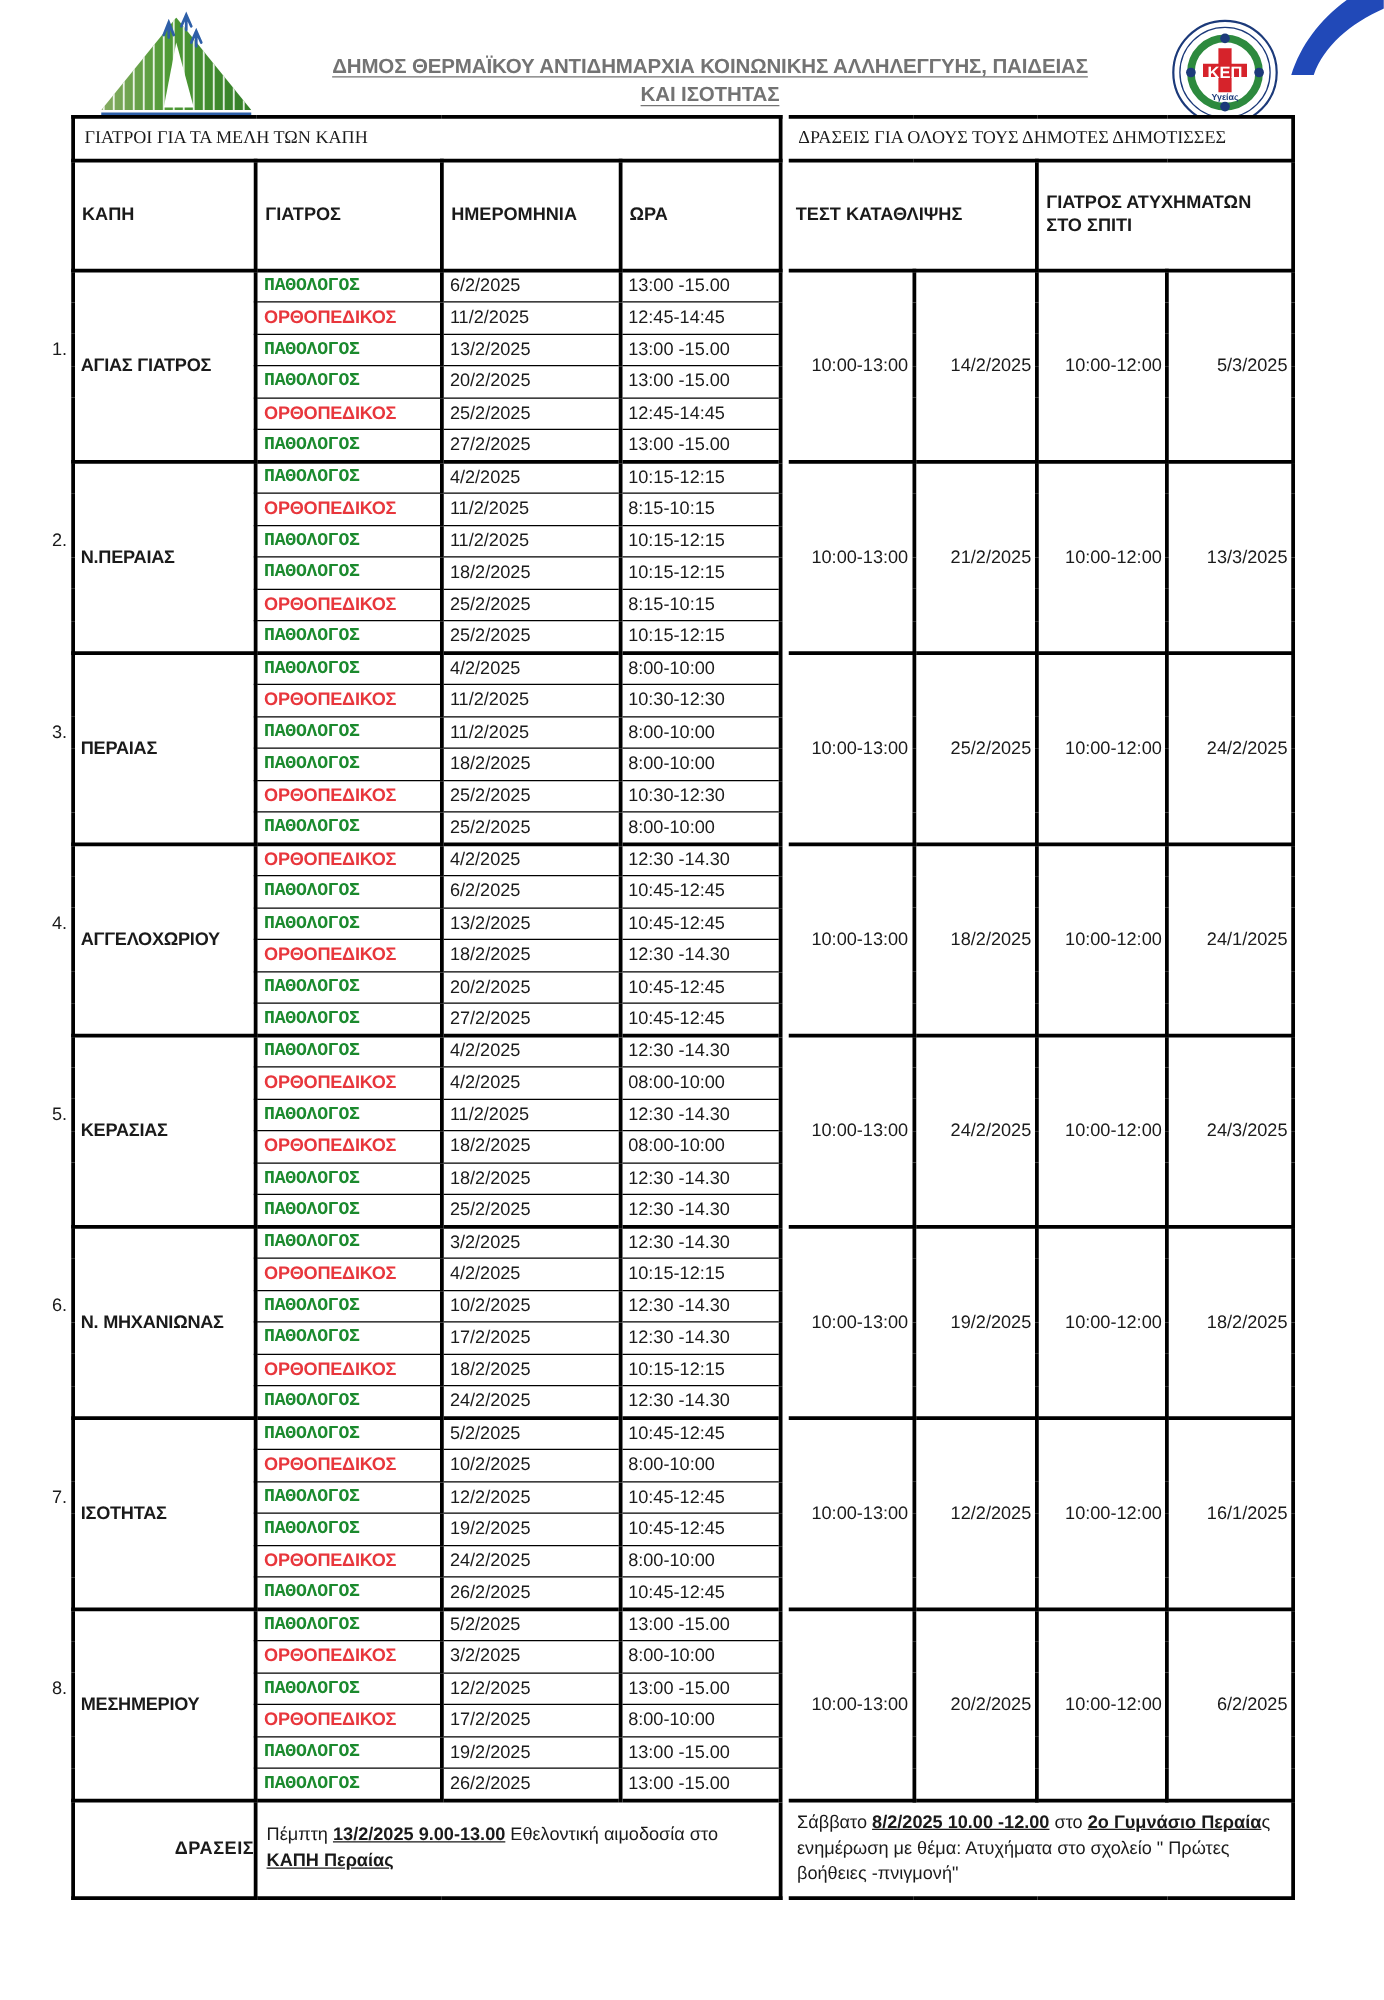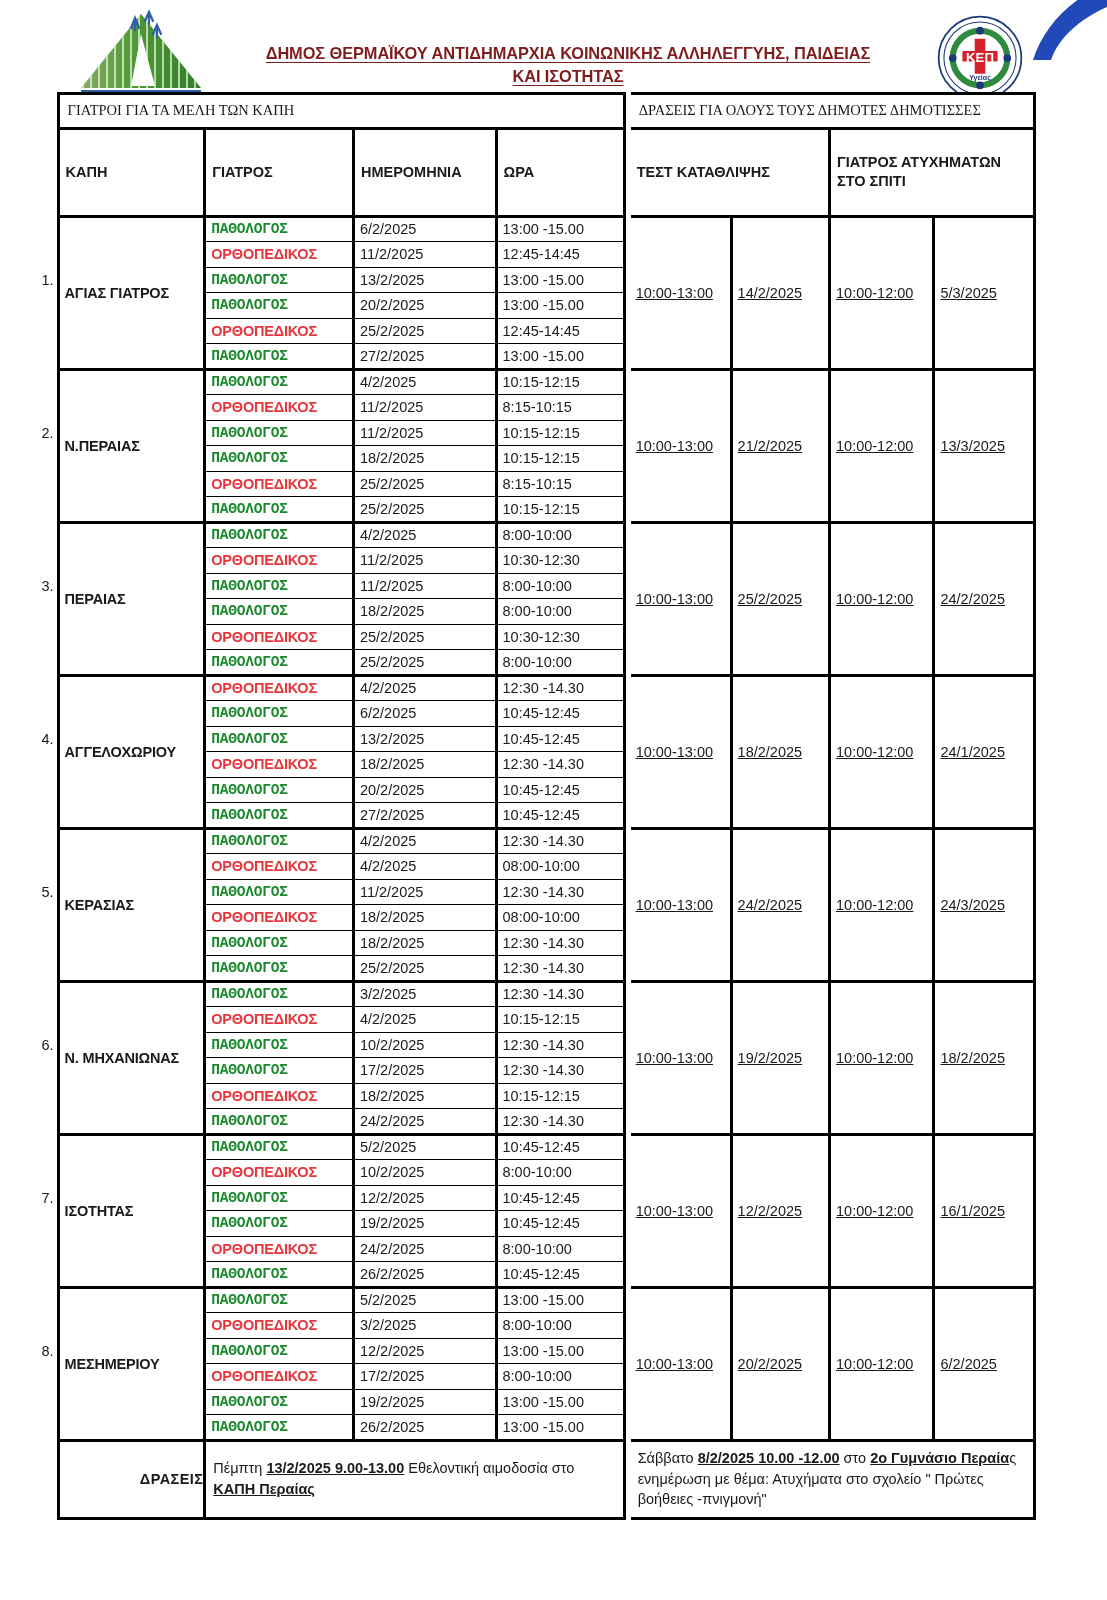--- a/index.html
+++ b/index.html
@@ -58,21 +58,21 @@
     position: absolute;
     left: 218px;
     top: 42px;
     width: 700px;
     text-align: center;
   }
   .title-line {
     display: inline-block;
     font-size: 16.4px;
     font-weight: bold;
-    color: #7f1d1d;
+    color: #737373;
     text-decoration: underline;
     text-underline-offset: 3px;
     line-height: 1.38;
     letter-spacing: -0.1px;
     white-space: nowrap;
   }
   .emblem {
     position: absolute;
     left: 936px;
     top: 14px;
@@ -140,21 +140,21 @@
   .doc {
     font-size: 14.2px;
     font-weight: bold;
     padding: 1px 2px 1px 5px !important;
     letter-spacing: -0.2px;
     white-space: nowrap;
   }
   .doc.patho { color: #1b8a2e; font-family: Liberation Mono, monospace; }
   .doc.ortho { color: #e8363c; }
   .cellpad  { padding: 1px 3px 1px 5px !important; white-space: nowrap; }
-  .ctr      { text-align: left; text-decoration: underline; }
+  .ctr      { text-align: right; }
 
   .actions-label {
     text-align: right;
     font-size: 15px;
     font-weight: bold;
     color: #111;
     letter-spacing: .4px;
   }
   .actions-text {
     font-size: 14px;

